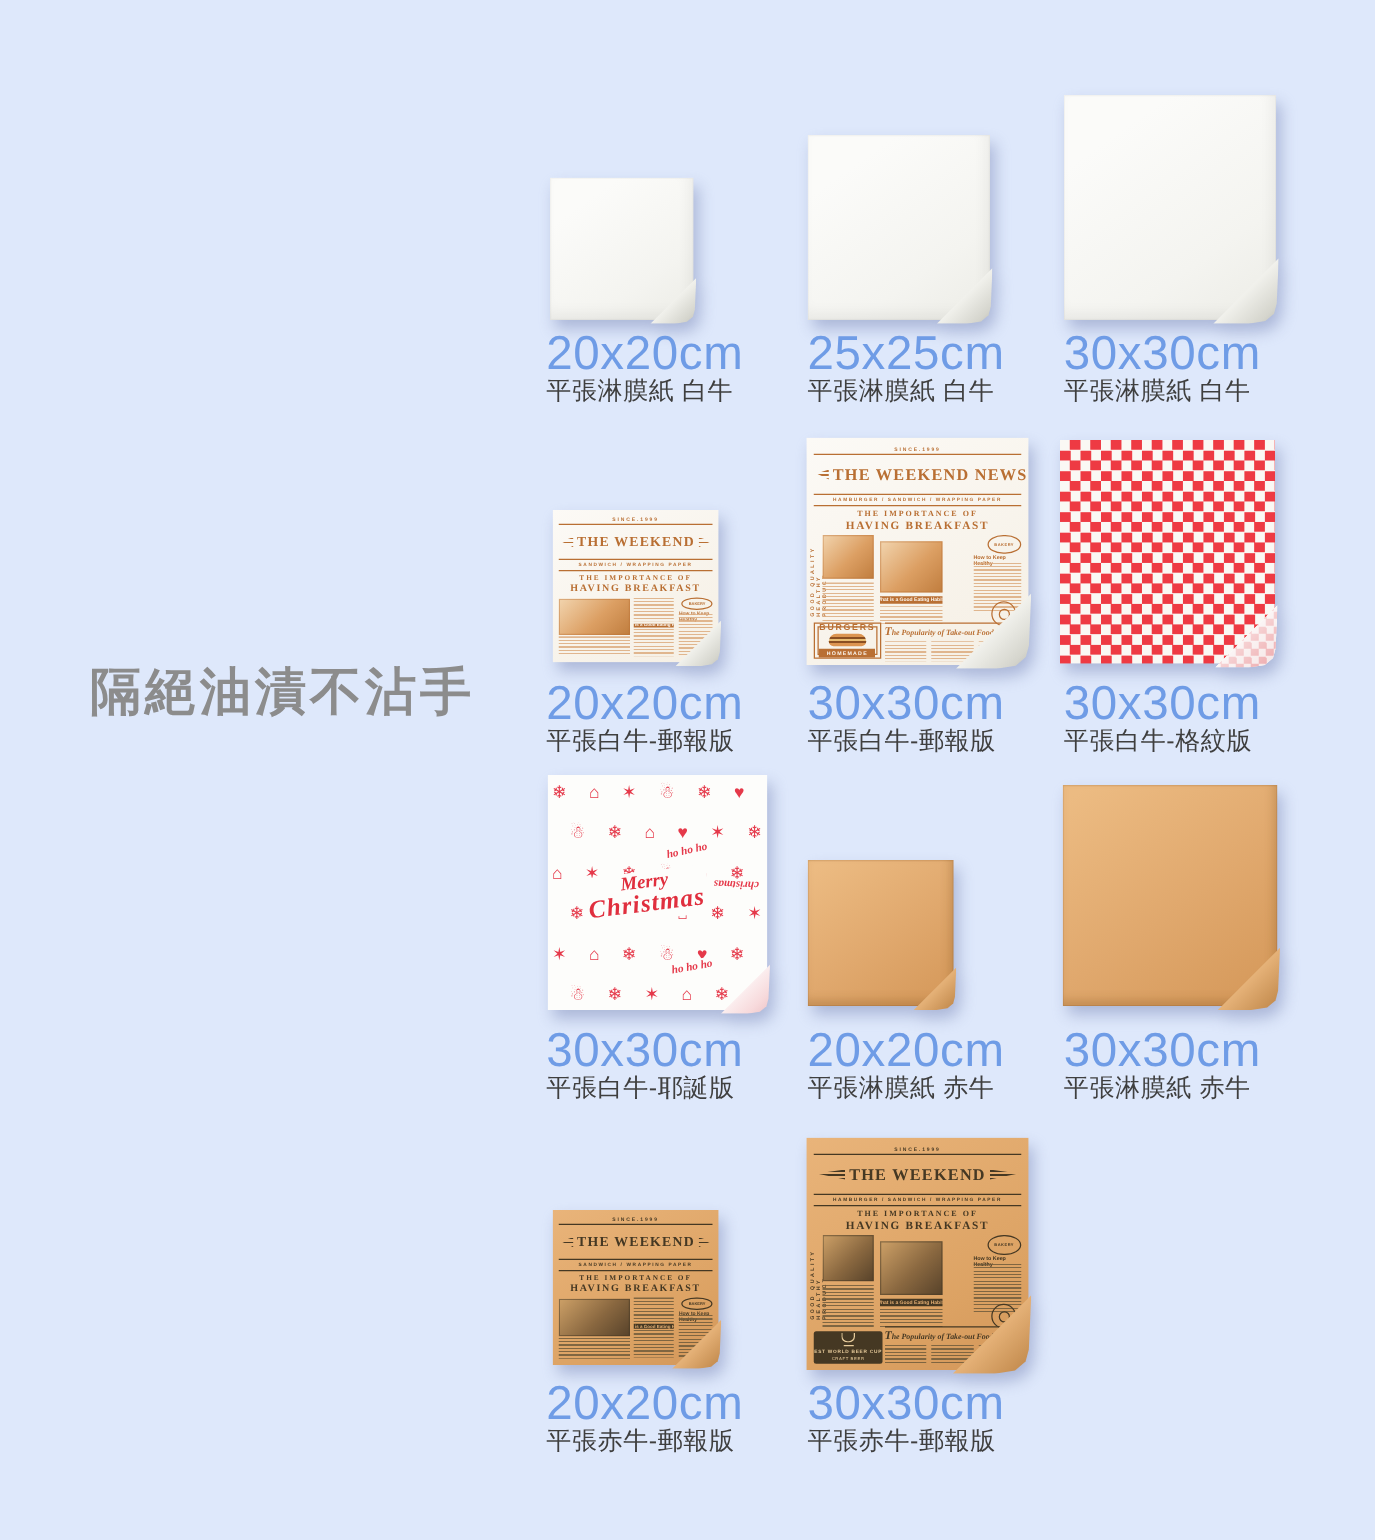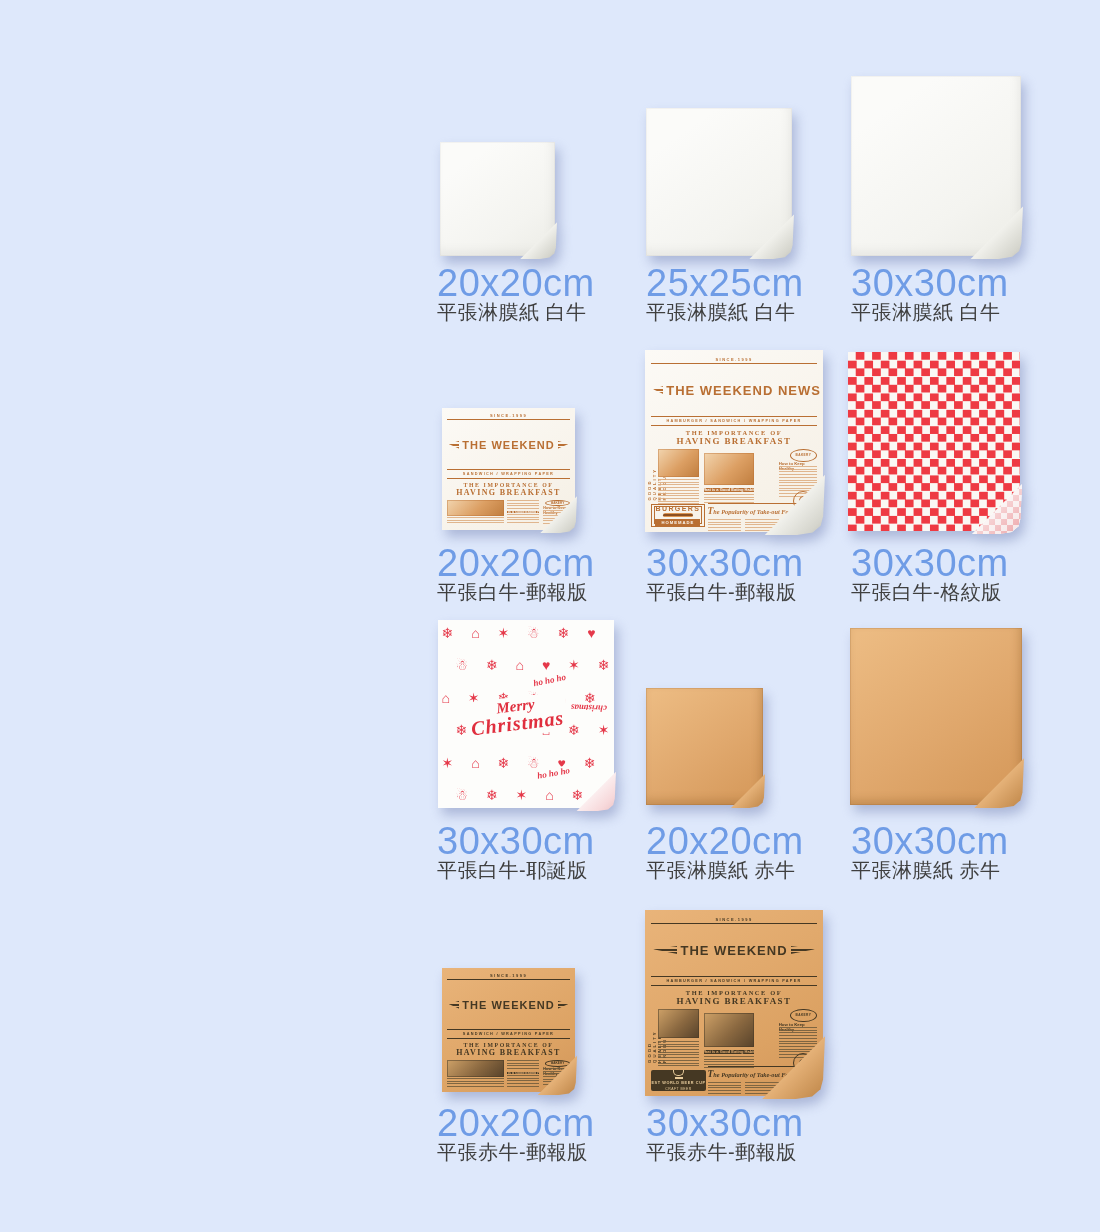--- a/index.html
+++ b/index.html
@@ -57,22 +57,22 @@
 
   
   .np{display:flex;flex-direction:column;padding:4% 3.5% 3%;box-sizing:border-box;}
   .white-news{--ink:#b96f33;--soft:#dcab7e;--paper:#fbf7f0;
         background:linear-gradient(150deg,#fcfaf6,#f5efe4);}
   .kraft-news{--ink:#453823;--soft:#6f5b3b;--paper:#e4ae72;
         background:linear-gradient(150deg,#e9b47a,#dca263 70%,#d29659);}
   .np-since{text-align:center;font-size:4px;letter-spacing:1.5px;color:var(--ink);font-weight:bold;}
   .np-mast{display:flex;align-items:center;gap:3px;border-top:1px solid var(--ink);
            border-bottom:1.6px solid var(--ink);padding:1.5px 2px;margin-top:1px;}
-  .mast-txt{font-family:Liberation Sans, sans-serif;font-weight:bold;color:var(--ink);
-            white-space:nowrap;letter-spacing:1px;margin:17px auto;}
+  .mast-txt{font-family:Liberation Serif, serif;font-weight:bold;color:var(--ink);
+            white-space:nowrap;letter-spacing:1px;margin:6px auto;}
   .np-large .mast-txt{font-size:13px;}
   .np-small .mast-txt{font-size:11px;}
   .wing{flex:1;height:8px;position:relative;min-width:10px;}
   .wing::before{content:"";position:absolute;inset:0;background:
      repeating-linear-gradient(to bottom,var(--ink) 0 1.4px,transparent 1.4px 3.2px);}
   .wing.left::before{clip-path:polygon(100% 0,100% 100%,0 40%);}
   .wing.right::before{clip-path:polygon(0 0,0 100%,100% 40%);}
   .np-sub{text-align:center;font-size:3.8px;font-weight:bold;letter-spacing:1.3px;color:var(--ink);
           border-bottom:1px solid var(--ink);padding:2px 0;white-space:nowrap;overflow:hidden;}
   .np-head{text-align:center;color:var(--ink);font-family:"Liberation Serif",serif;
@@ -161,20 +161,21 @@
   .x-ho.h1{left:53%;top:29%;font-size:9px;transform:rotate(-12deg);}
   .x-ho.h2{left:55%;bottom:16%;font-size:9px;transform:rotate(-10deg);}
   .x-side{position:absolute;right:4%;top:44%;font-family:"Liberation Serif",serif;font-style:italic;
           font-weight:bold;font-size:9px;color:#e5394a;transform:rotate(182deg);background:#fdfdfb;}
 </style>
 </head>
 <body>
 
 <div class="canvas">
 
+  <div class="intro-line l1">隔絕油漬不沾手</div>
 
   <div class="paper p1">
     <div class="sheet white-sheet"></div>
     <div class="flap flap-white"></div>
   </div>
   <div class="paper p2">
     <div class="sheet white-sheet"></div>
     <div class="flap flap-white"></div>
   </div>
   <div class="paper p3">

